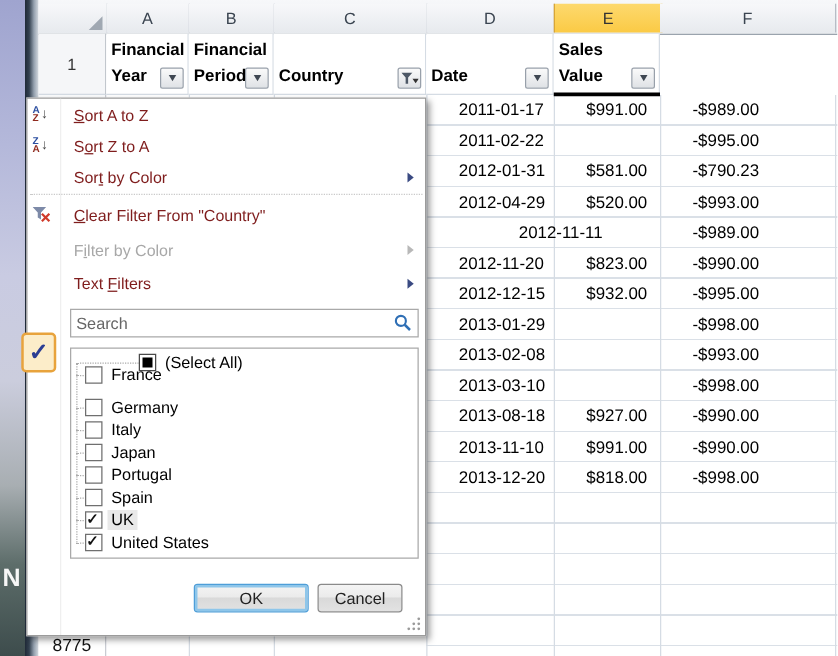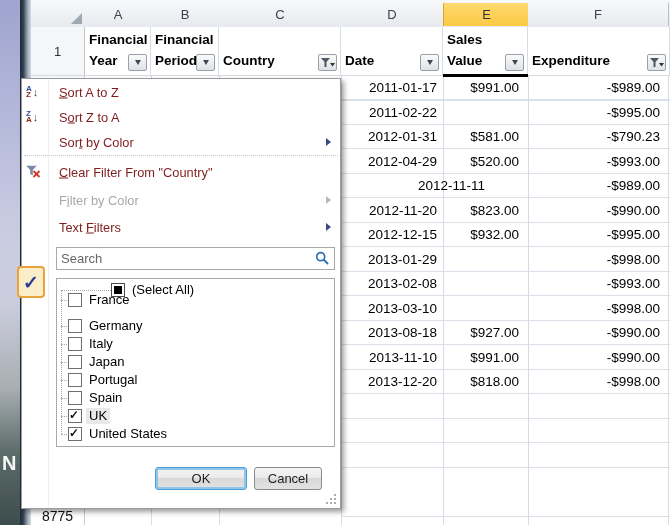--- a/index.html
+++ b/index.html
@@ -44,21 +44,21 @@
   .fbtn{position:absolute;right:3px;bottom:4px;width:19px;height:17px;border:1px solid #98a0aa;
     background:linear-gradient(#fafafa,#dfe2e6);border-radius:2px;display:flex;align-items:center;
     justify-content:center;padding:0;cursor:pointer;}
   .tri{width:0;height:0;border-top:5px solid #3f4752;border-left:3.5px solid transparent;border-right:3.5px solid transparent;}
   .sel-underline{position:absolute;left:443px;top:74px;width:85px;height:2.5px;background:#000;}
 
   
   .vline{position:absolute;top:76px;height:449px;width:1px;background:#d5dce4;}
   .hlines{position:absolute;left:341px;top:76px;width:329px;height:449px;
     background:repeating-linear-gradient(to bottom,transparent 0 23.5px,#dae0e7 23.5px 24.5px);}
-  .dcell{position:absolute;height:24.5px;line-height:24.5px;text-align:right;font-size:13.5px;color:#000;}
+  .dcell{position:absolute;height:24.5px;line-height:24.5px;text-align:left;font-size:13.5px;color:#000;padding-left:26px;}
   .c-date{left:341px;width:96px;}
   .c-sales{left:443px;width:76px;}
   .c-exp{left:528px;width:132px;}
 
   
   .filter-menu{position:absolute;left:21px;top:78px;width:320px;height:431px;background:#fff;
     border:1px solid #9b9b9b;box-shadow:3px 3px 5px rgba(0,0,0,.38);z-index:20;box-sizing:border-box;}
   .gutter-line{position:absolute;left:26px;top:0;bottom:0;border-left:1px solid #efefef;}
   .mi{position:absolute;left:0;right:0;cursor:pointer;}
   .mi-label{position:absolute;left:37px;top:50%;transform:translateY(-50%);font-size:12.8px;color:#7f1d1d;white-space:nowrap;}
@@ -170,29 +170,20 @@
     <button class="fbtn">
         <span class="tri"></span>
       </button>
   </div>
   <div class="hcell" style="left:443px;width:85px;">
     <div class="hline1">Sales</div>
     <div class="hline2">Value</div>
     <button class="fbtn">
         <span class="tri"></span>
       </button>
-  </div>
-  <div class="hcell" style="left:528px;width:142px;">
-    <div class="hline2">Expenditure</div>
-    <button class="fbtn">
-      <svg width="14" height="10" viewBox="0 0 14 10">
-        <polygon points="0,0 9,0 5.5,4 5.5,9 3.5,9 3.5,4" fill="#4d5866"></polygon>
-        <polygon points="9,5 14,5 11.5,8.5" fill="#333"></polygon>
-      </svg>
-    </button>
   </div>
   <div class="sel-underline"></div>
 
   <div id="data-rows">
       <div class="dcell c-date" style="top: 76px;">2011-01-17</div>
       <div class="dcell c-sales" style="top: 76px;">$991.00</div>
       <div class="dcell c-exp" style="top: 76px;">-$989.00</div>
       <div class="dcell c-date" style="top: 100.5px;">2011-02-22</div>
       <div class="dcell c-sales" style="top: 100.5px;"></div>
       <div class="dcell c-exp" style="top: 100.5px;">-$995.00</div>

